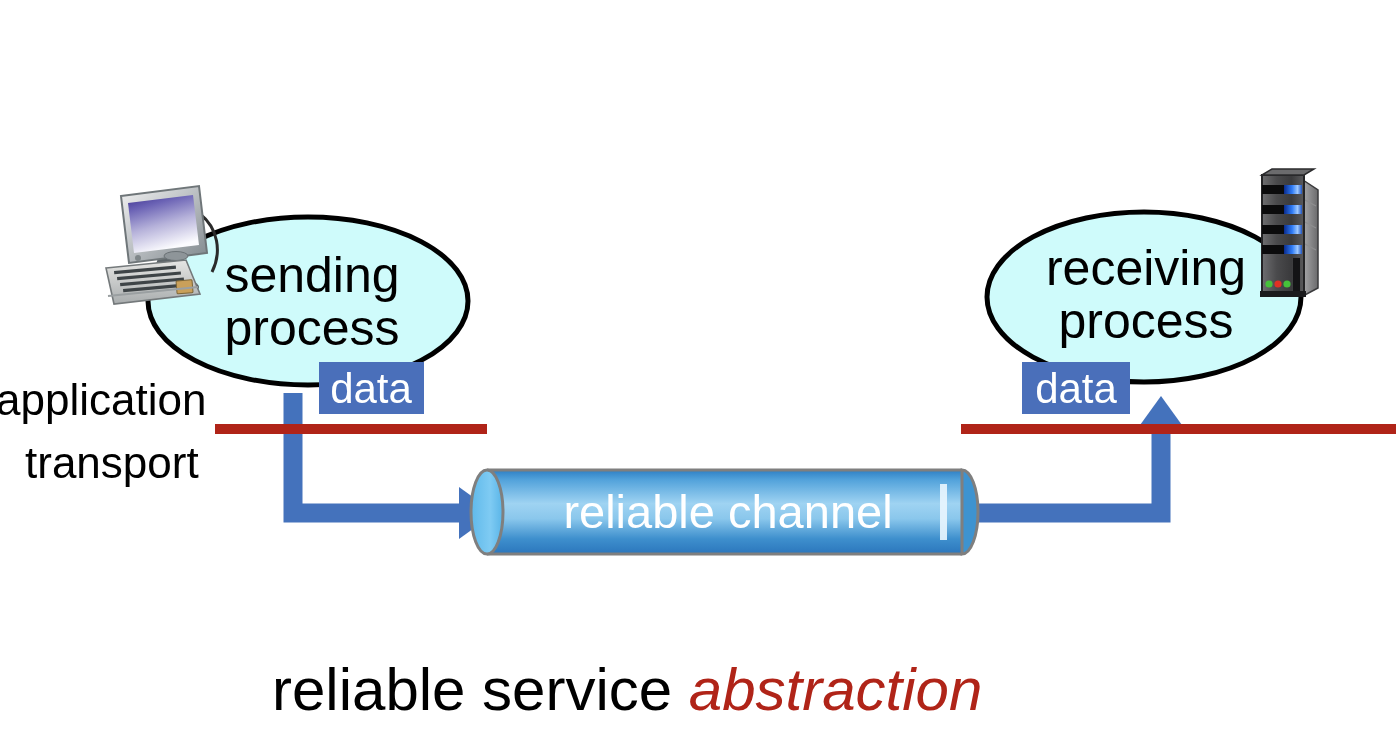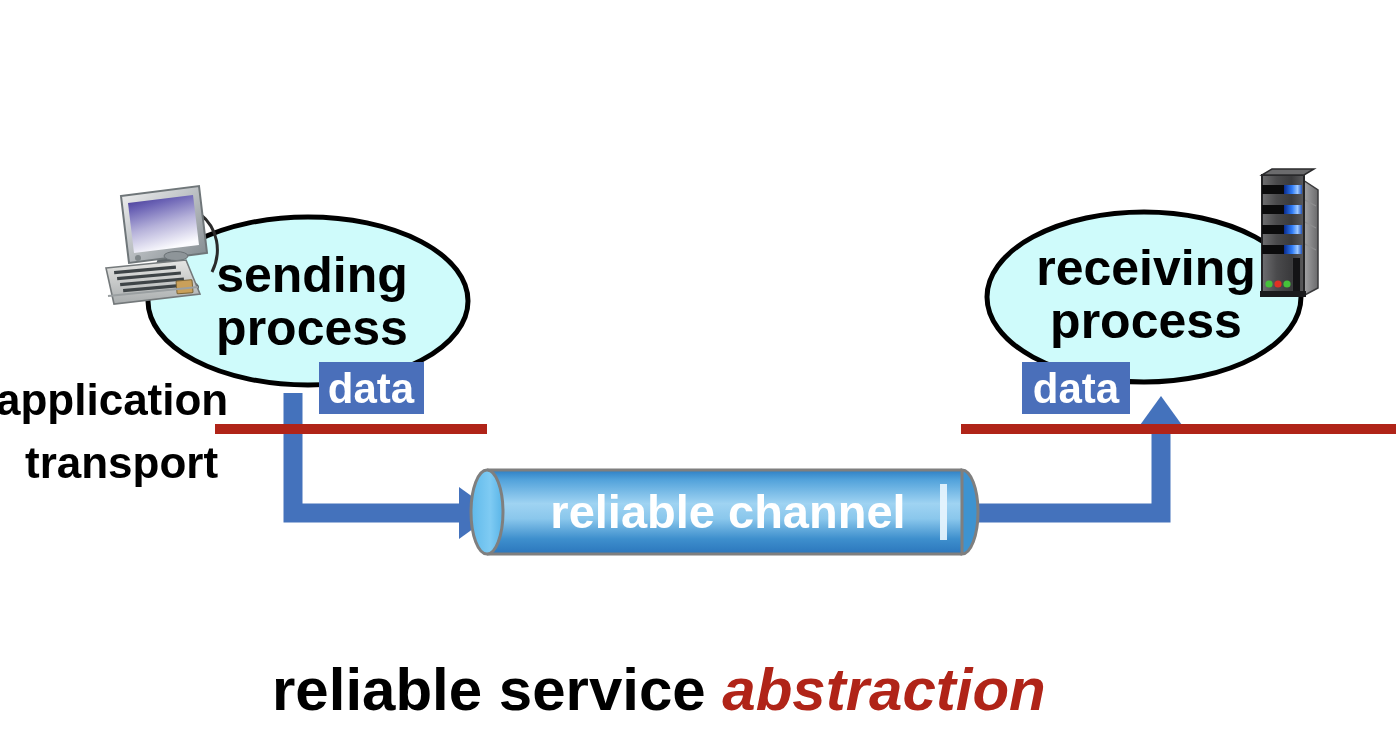--- a/index.html
+++ b/index.html
@@ -11,21 +11,20 @@
     width: 1396px;
     height: 754px;
     overflow: hidden;
     font-family: "Liberation Sans", sans-serif;
   }
   #stage {
     position: relative;
     width: 1396px;
     height: 754px;
     background: #ffffff;
-    font-weight: bold;
   }
   svg.diagram {
     position: absolute;
     left: 0;
     top: 0;
     width: 1396px;
     height: 754px;
     display: block;
   }
   text {

